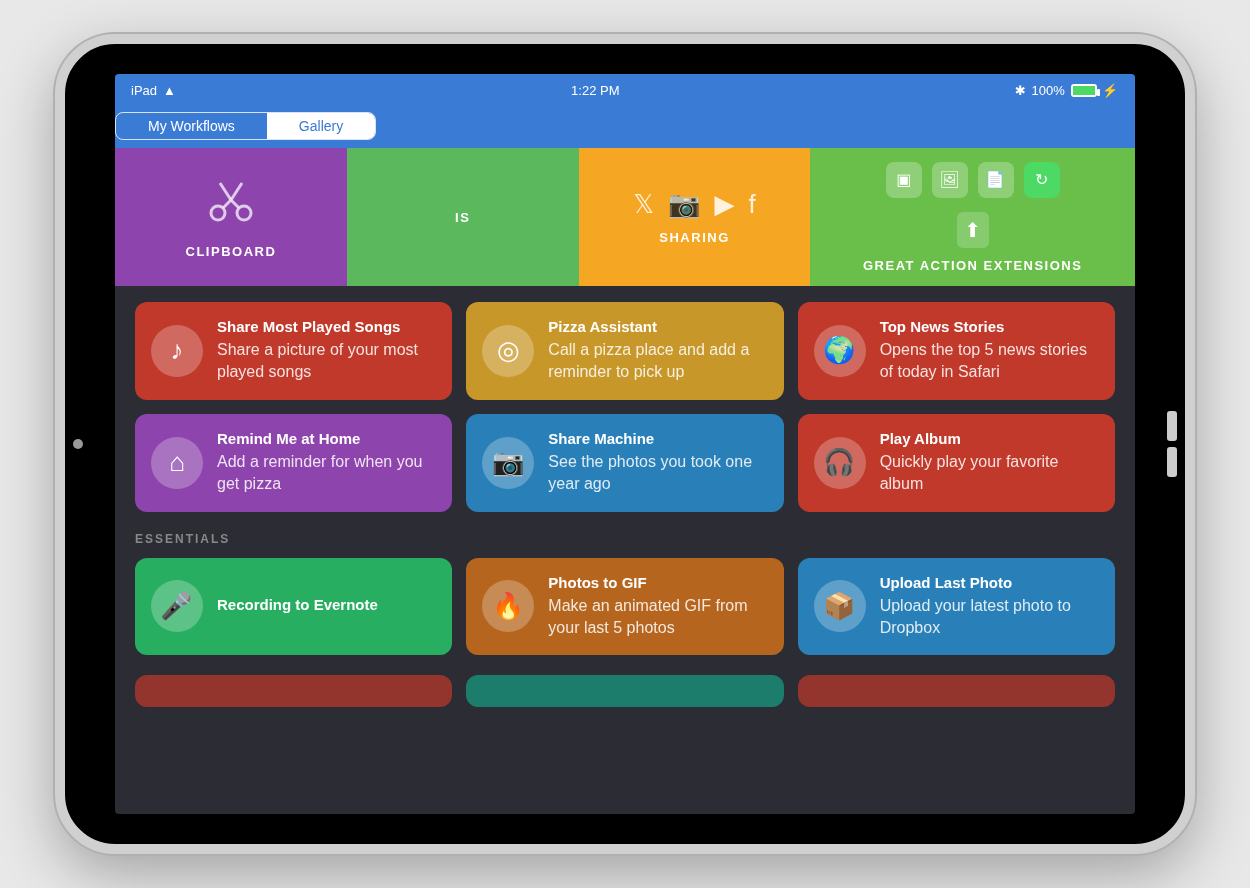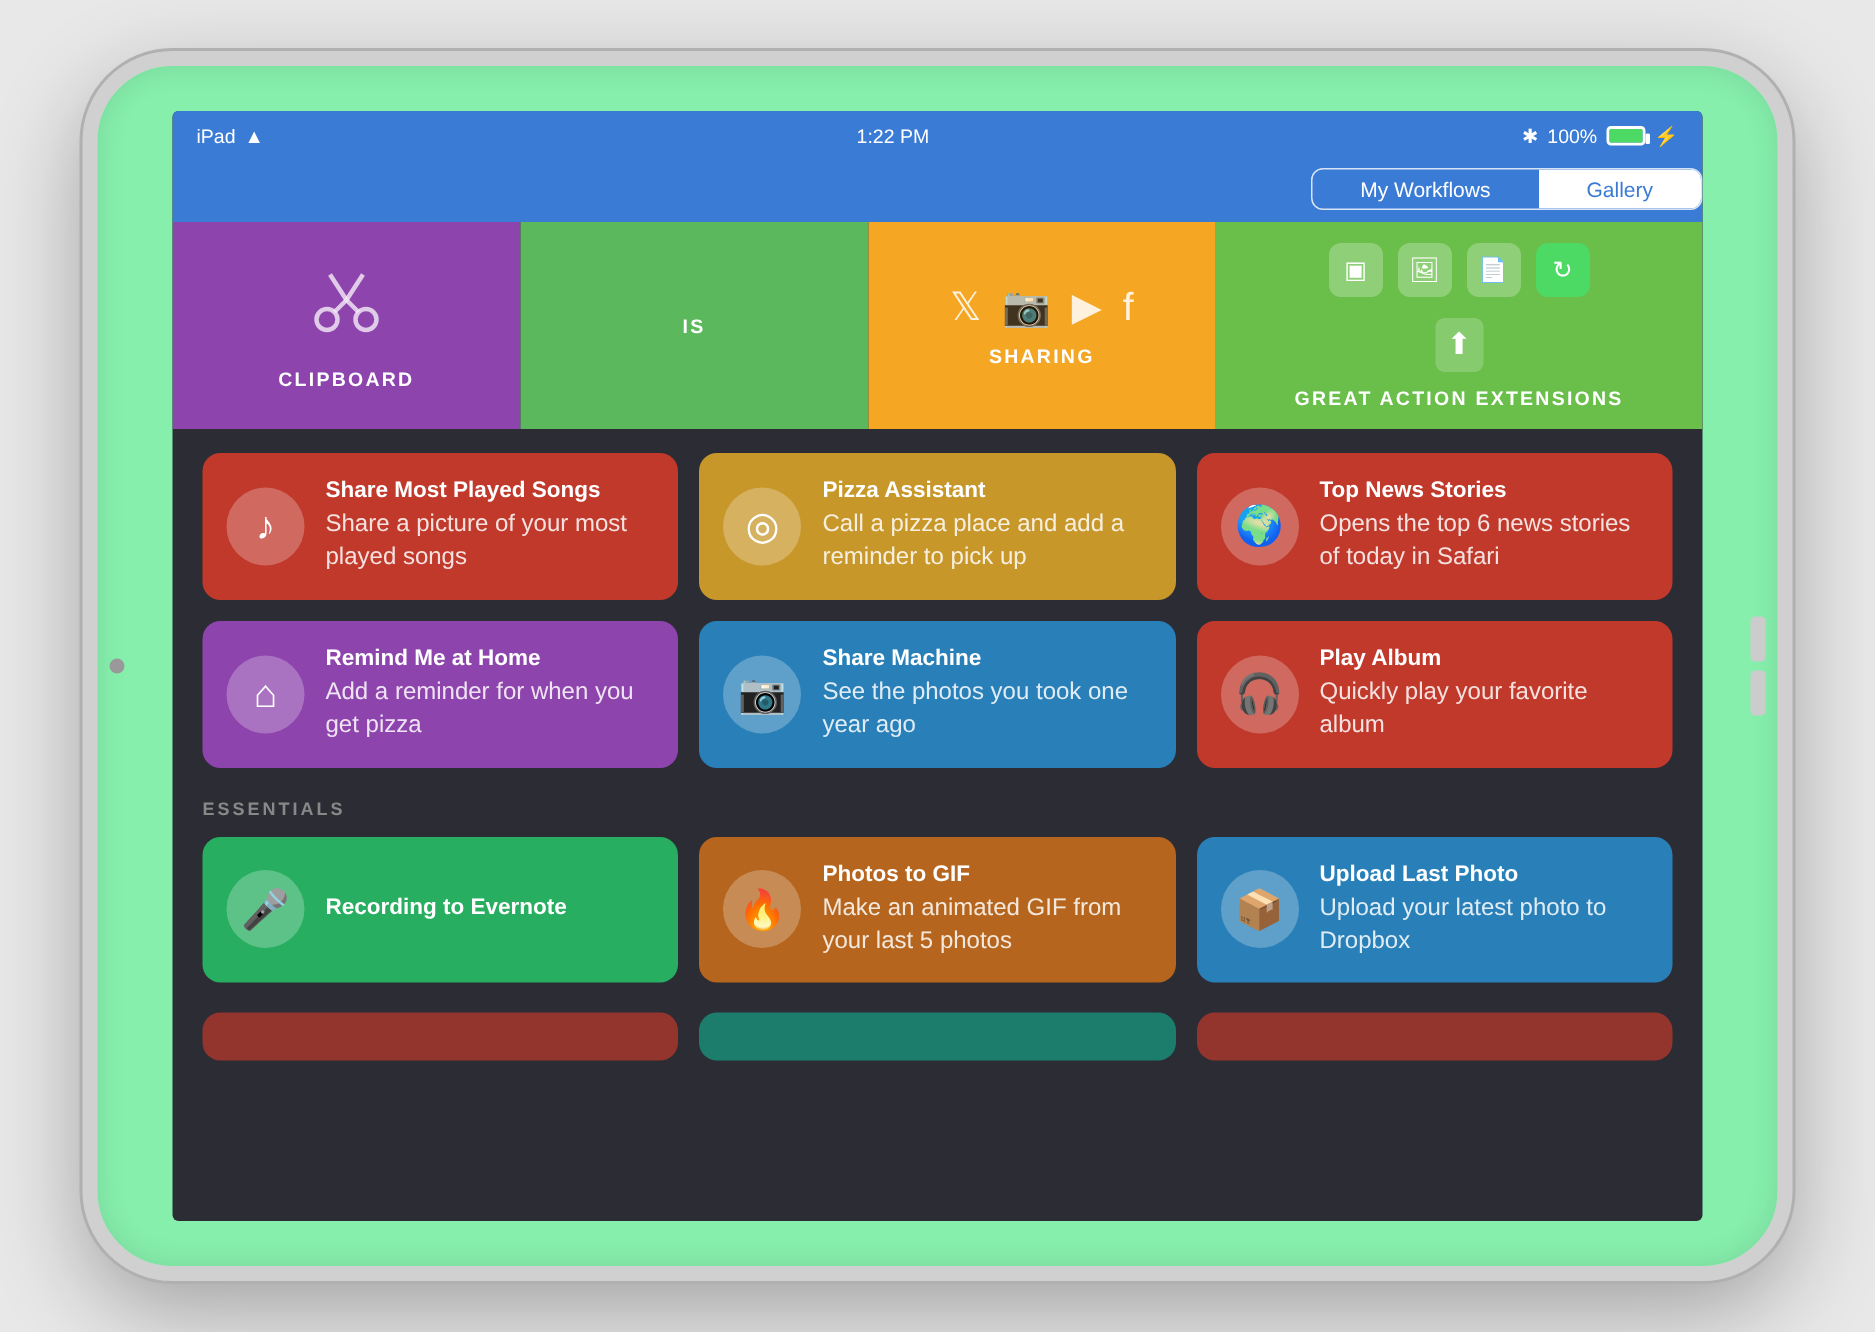--- a/index.html
+++ b/index.html
@@ -8,21 +8,21 @@
       display: flex;
       justify-content: center;
       align-items: center;
       min-height: 100vh;
       font-family: -apple-system, 'Helvetica Neue', Arial, sans-serif;
     }
 
     .ipad-outer {
       width: 1140px;
       height: 820px;
-      background: #86efac;
+      background: #000000;
       border-radius: 60px;
       border: 10px solid #d0d0d0;
       box-shadow: 0 0 0 2px #b0b0b0, inset 0 0 20px rgba(0,0,0,0.1), 0 20px 60px rgba(0,0,0,0.3);
       position: relative;
       display: flex;
       align-items: center;
       justify-content: center;
     }
 
     .ipad-screen {
@@ -51,21 +51,21 @@
     .battery-icon { display: flex; align-items: center; }
     .battery-body { width: 26px; height: 13px; border: 2px solid white; border-radius: 3px; position: relative; }
     .battery-body::after { content: ''; position: absolute; right: -5px; top: 3px; width: 3px; height: 7px; background: white; border-radius: 1px; }
     .battery-fill { width: 100%; height: 100%; background: #4cd964; border-radius: 1px; }
 
     
     .nav-bar {
       background: #3a7bd5;
       padding: 6px 0 8px;
       display: flex;
-      justify-content: flex-end;
+      justify-content: flex-start;
       gap: 0;
     }
     .nav-tabs {
       display: flex;
       border: 1.5px solid rgba(255,255,255,0.8);
       border-radius: 8px;
       overflow: hidden;
     }
     .nav-tab {
       padding: 5px 32px;
@@ -316,21 +316,21 @@
           <div class="card-text">
             <div class="card-title">Pizza Assistant</div>
             <div class="card-desc">Call a pizza place and add a reminder to pick up</div>
           </div>
         </div>
 
         <div class="card card-darkred">
           <div class="card-icon-box">🌍</div>
           <div class="card-text">
             <div class="card-title">Top News Stories</div>
-            <div class="card-desc">Opens the top 6 news stories of today in Safari</div>
+            <div class="card-desc">Opens the top 5 news stories of today in Safari</div>
           </div>
         </div>
 
         <div class="card card-purple">
           <div class="card-icon-box">⌂</div>
           <div class="card-text">
             <div class="card-title">Remind Me at Home</div>
             <div class="card-desc">Add a reminder for when you get pizza</div>
           </div>
         </div>

